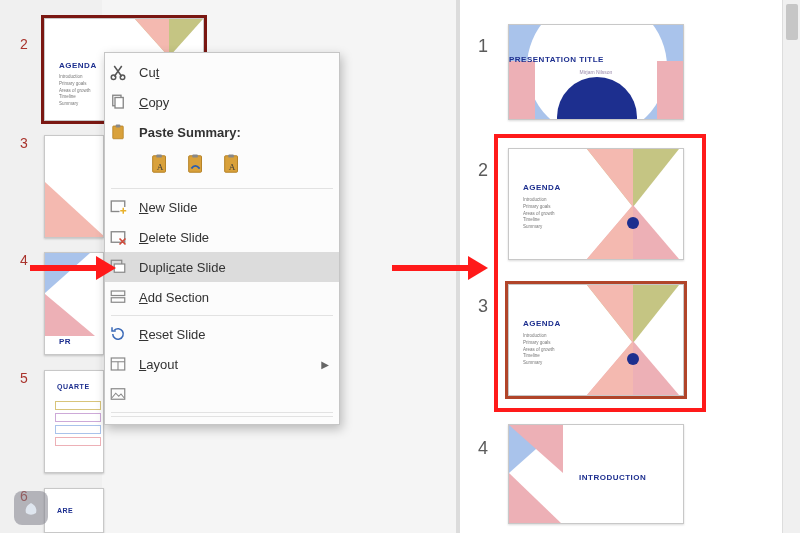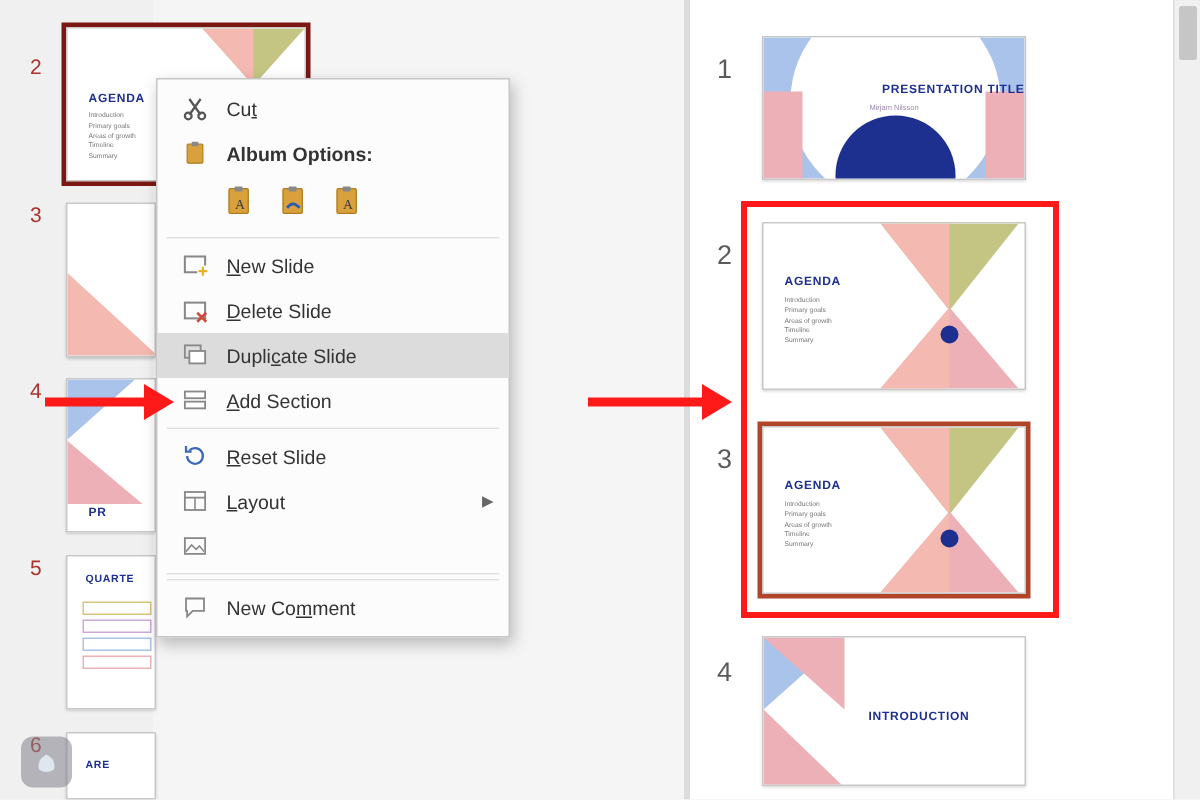--- a/index.html
+++ b/index.html
@@ -27,21 +27,21 @@
 
   
   .t-title { position: absolute; font-weight: 800; color: #1d2f8f; letter-spacing: .5px; }
   .t-sub { position: absolute; font-size: 5px; color: #98a; }
   .tri { position: absolute; width: 0; height: 0; }
   .circ { position: absolute; border-radius: 50%; }
   .t-lines { position: absolute; font-size: 4.5px; line-height: 1.5; color: #777; }
 
   
   .ctx { position: absolute; left: 104px; top: 52px; width: 236px; background: #fcfcfc; border: 1px solid #c6c6c6; box-shadow: 2px 4px 10px rgba(0,0,0,.25); padding: 4px 0; }
-  .ctx-row { display: flex; align-items: center; height: 30px; padding: 0 10px 0 14px; gap: 10px; cursor: default; }
+  .ctx-row { display: flex; align-items: center; height: 30px; padding: 0 10px 0 2px; gap: 10px; cursor: default; }
   .ctx-row.hovered { background: #dcdcdc; }
   .ctx-row.disabled { color: #a5a5a5; }
   .ctx-row .ico { width: 22px; height: 22px; display: flex; align-items: center; justify-content: center; flex: 0 0 22px; }
   .ctx-row .lbl { flex: 1; white-space: nowrap; }
   .ctx-row .arrow { font-size: 10px; color: #666; }
   .ctx-sep { height: 1px; background: #e2e2e2; margin: 3px 6px; }
   .ctx .lbl u { text-decoration: underline; }
   .paste-bar { display:flex; gap:6px; padding: 2px 0 6px 40px; }
   .paste-btn { width: 30px; height: 30px; border: 1px solid transparent; display:flex; align-items:center; justify-content:center; }
 
@@ -117,21 +117,21 @@
   <div class="right-num" style="left:478px; top:160px">2</div>
   <div class="right-num" style="left:478px; top:296px">3</div>
   <div class="right-num" style="left:478px; top:438px">4</div>
 
   <div class="right-thumb" style="left:508px; top:24px; height:96px;">
     <div style="position:absolute; inset:0; background:#a9c3eb;"></div>
     <div class="circ" style="left:18px; top:-28px; width:140px; height:140px; background:#fff;"></div>
     <div class="circ" style="left:48px; top:52px; width:80px; height:80px; background:#1d2f8f;"></div>
     <div style="position:absolute; left:0; bottom:0; width:26px; height:58px; background:#edb0b6;"></div>
     <div style="position:absolute; right:0; bottom:0; width:26px; height:58px; background:#edb0b6;"></div>
-    <div class="t-title" style="left:0; right:0; top:30px; text-align:right; font-size:8px;">PRESENTATION TITLE</div>
+    <div class="t-title" style="left:0; right:0; top:30px; text-align:left; font-size:8px;">PRESENTATION TITLE</div>
     <div class="t-sub" style="left:0; right:0; top:44px; text-align:center;">Mirjam Nilsson</div>
   </div>
 
   <div class="right-thumb big" style="left:508px; top:148px;">
     <div class="tri" style="left:78px; top:0; border-left:46px solid transparent; border-right:46px solid transparent; border-top:58px solid #c5c583;"></div>
     <div class="tri" style="left:78px; top:0; border-left:46px solid transparent; border-right:0 solid transparent; border-top:58px solid #f4b9b0;"></div>
     <div class="tri" style="left:78px; bottom:0; border-left:46px solid transparent; border-right:46px solid transparent; border-bottom:54px solid #edb0b6;"></div>
     <div class="tri" style="left:78px; bottom:0; border-left:46px solid transparent; border-right:0 solid transparent; border-bottom:54px solid #f4b9b0;"></div>
     <div class="circ" style="left:118px; top:68px; width:12px; height:12px; background:#1d2f8f;"></div>
     <div class="t-title" style="left:14px; top:34px; font-size:8px">AGENDA</div>
@@ -173,28 +173,37 @@
     <div class="ctx-row">
       <span class="ico">
         <svg width="18" height="18" viewBox="0 0 24 24">
             <path fill="none" stroke="#555" stroke-width="2" d="M7 4l10 14M17 4L7 18"></path>
             <circle cx="6" cy="19" r="3" fill="none" stroke="#555" stroke-width="2"></circle>
             <circle cx="18" cy="19" r="3" fill="none" stroke="#555" stroke-width="2"></circle>
           </svg>
       </span>
       <span class="lbl"><span>Cu<u>t</u></span></span>
     </div>
+    <div class="ctx-row">
+      <span class="ico">
+        <svg width="18" height="18" viewBox="0 0 24 24">
+            <rect x="5" y="3" width="11" height="14" fill="none" stroke="#888" stroke-width="1.8"></rect>
+            <rect x="8" y="6" width="11" height="14" fill="#fff" stroke="#888" stroke-width="1.8"></rect>
+          </svg>
+      </span>
+      <span class="lbl"><u>C</u><span>opy</span></span>
+    </div>
     <div class="ctx-row" style="font-weight:600;">
       <span class="ico">
         <svg width="18" height="18" viewBox="0 0 24 24">
             <rect x="5" y="4" width="14" height="17" rx="1" fill="#d9a13b" stroke="#b07c1e"></rect>
             <rect x="9" y="2" width="6" height="4" rx="1" fill="#888"></rect>
           </svg>
       </span>
-      <span class="lbl">Album Options:</span>
+      <span class="lbl">Paste Summary:</span>
     </div>
     <div class="paste-bar">
       <div class="paste-btn">
           <svg width="22" height="22" viewBox="0 0 24 24">
             <rect x="4" y="3" width="14" height="18" rx="1" fill="#d9a13b" stroke="#b07c1e"></rect>
             <rect x="8" y="1.5" width="6" height="3.5" rx="1" fill="#888"></rect>
             <text x="12" y="18" text-anchor="middle" font-size="10" fill="#3a3a3a" font-family="serif">A</text>
           </svg>
         </div>
       <div class="paste-btn">
@@ -274,28 +283,20 @@
     <div class="ctx-row">
       <span class="ico">
           <svg width="18" height="18" viewBox="0 0 24 24">
             <rect x="3" y="5" width="18" height="14" fill="none" stroke="#888" stroke-width="1.6"></rect>
             <path d="M4 17l5-6 4 4 3-3 4 5" fill="none" stroke="#888" stroke-width="1.4"></path>
           </svg>
         </span>
     </div>
     <div class="ctx-sep"></div>
     <div class="ctx-sep"></div>
-    <div class="ctx-row">
-      <span class="ico">
-          <svg width="18" height="18" viewBox="0 0 24 24">
-            <path d="M4 4h16v11H10l-5 5v-5H4z" fill="none" stroke="#888" stroke-width="1.6"></path>
-          </svg>
-        </span>
-      <span class="lbl">New Co<u>m</u>ment</span>
-    </div>
   </div>
 
   <div class="red-arrow" style="left:30px; top:256px; width:90px; height:24px;">
     <div class="shaft" style="left:0; top:9px; width:68px;"></div>
     <div class="head" style="left:66px; top:0;"></div>
   </div>
   <div class="red-arrow" style="left:392px; top:256px; width:100px; height:24px;">
     <div class="shaft" style="left:0; top:9px; width:78px;"></div>
     <div class="head" style="left:76px; top:0;"></div>
   </div>

